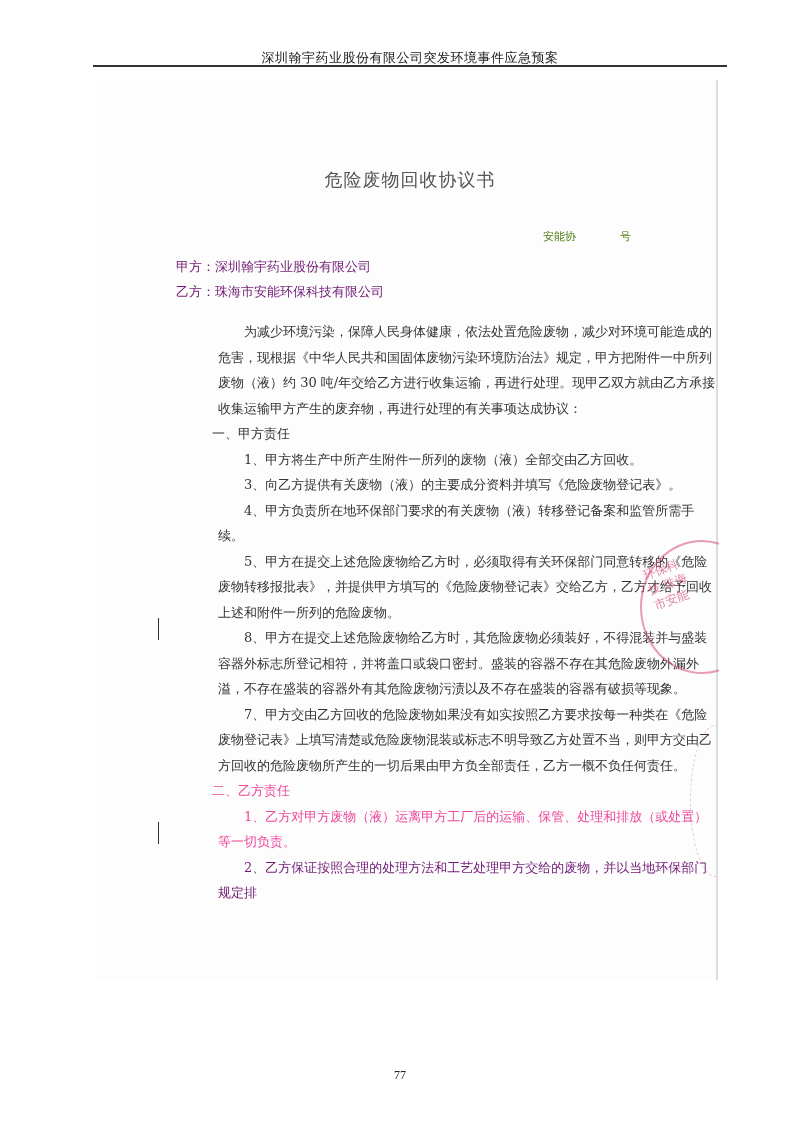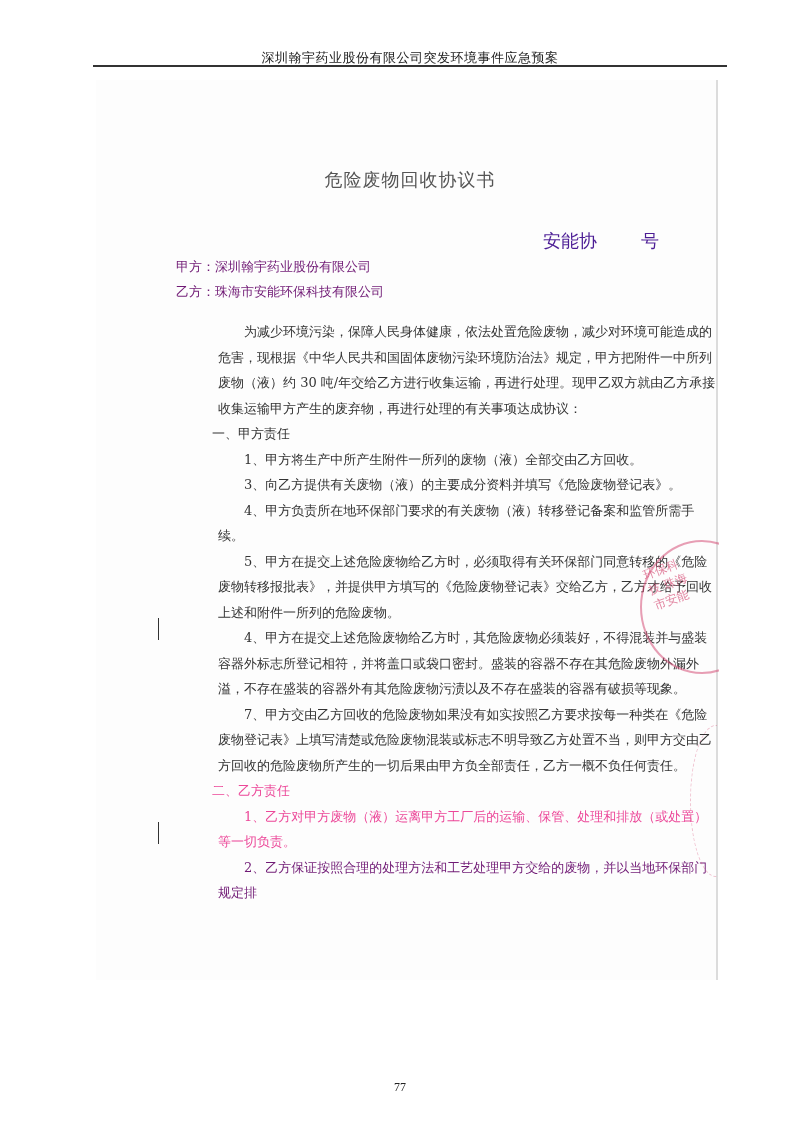--- a/index.html
+++ b/index.html
@@ -5,39 +5,39 @@
   html, body { margin:0; padding:0; }
   body { width:800px; height:1131px; background:#ffffff; position:relative; overflow:hidden;
          font-family:"DejaVu Serif", "Liberation Serif", serif; color:#222; }
   .running-head { position:absolute; top:49px; left:0; width:820px; text-align:center;
          font-size:13px; color:#222; letter-spacing:0.5px; }
   .head-rule { position:absolute; top:65px; left:93px; width:634px; height:2px; background:#333; }
   .scan { position:absolute; top:80px; left:96px; width:621px; height:900px; background:#fdfdfd; }
   .scan-edge { position:absolute; top:80px; left:716px; width:2px; height:900px; background:#dcdcdc; }
   .doc-title { position:absolute; top:168px; left:0; width:820px; text-align:center;
          font-size:18px; color:#555; letter-spacing:1px; }
-  .doc-no { position:absolute; top:229px; left:543px; font-size:18px; color:#4c1d95; }
+  .doc-no { position:absolute; top:229px; left:543px; font-size:11px; color:#4d7c0f; }
   .doc-no .num { margin-left:44px; }
   .party { position:absolute; left:176px; font-size:13px; color:#701a75; }
   .body-text { position:absolute; left:174px; width:500px; font-size:13px; line-height:25.5px; color:#333;margin-left:44px; }
   .body-text p { margin:0; }
   .indent { text-indent:26px; }
   .sec { margin-left:-6px !important; }
   .item { }
   .faint { color:#ec4899; }
   .fainter { color:#701a75; }
   .stamp { position:absolute; left:640px; top:540px; width:120px; height:130px; border-radius:50%;
          border:2px solid rgba(214,80,120,0.55); clip-path: inset(0 45px 0 0); }
   .stamp-text { position:absolute; left:648px; top:560px; width:40px; font-size:12px; line-height:16px;
          color:rgba(214,80,120,0.7); transform:rotate(-20deg); }
   .stamp2 { position:absolute; left:690px; top:725px; width:50px; height:150px; border-radius:50%;
          border:1px dashed rgba(214,80,120,0.35); clip-path: inset(0 25px 0 0); }
   .margin-bar { position:absolute; left:158px; width:1px; background:#333; }
   .page-number { position:absolute; top:1068px; left:0; width:800px; text-align:center;
-         font-family:"Liberation Serif", serif; font-size:12px; color:#222;margin-top:12px; }
+         font-family:"Liberation Serif", serif; font-size:12px; color:#222; }
 </style>
 </head>
 <body>
 
 <div class="running-head">深圳翰宇药业股份有限公司突发环境事件应急预案</div>
 <div class="head-rule"></div>
 
 <div class="scan"></div>
 <div class="scan-edge"></div>
 
@@ -50,21 +50,21 @@
 <div class="party" style="top:258px">甲方：深圳翰宇药业股份有限公司</div>
 <div class="party" style="top:283px">乙方：珠海市安能环保科技有限公司</div>
 
 <div class="body-text" style="top:319px">
   <p class="indent">为减少环境污染，保障人民身体健康，依法处置危险废物，减少对环境可能造成的危害，现根据《中华人民共和国固体废物污染环境防治法》规定，甲方把附件一中所列废物（液）约 30 吨/年交给乙方进行收集运输，再进行处理。现甲乙双方就由乙方承接收集运输甲方产生的废弃物，再进行处理的有关事项达成协议：</p>
   <p class="sec">一、甲方责任</p>
   <p class="item indent">1、甲方将生产中所产生附件一所列的废物（液）全部交由乙方回收。</p>
   <p class="item indent">3、向乙方提供有关废物（液）的主要成分资料并填写《危险废物登记表》。</p>
   <p class="item indent">4、甲方负责所在地环保部门要求的有关废物（液）转移登记备案和监管所需手续。</p>
   <p class="item indent">5、甲方在提交上述危险废物给乙方时，必须取得有关环保部门同意转移的《危险废物转移报批表》，并提供甲方填写的《危险废物登记表》交给乙方，乙方才给予回收上述和附件一所列的危险废物。</p>
-  <p class="item indent">4、甲方在提交上述危险废物给乙方时，其危险废物必须装好，不得混装并与盛装容器外标志所登记相符，并将盖口或袋口密封。盛装的容器不存在其危险废物外漏外溢，不存在盛装的容器外有其危险废物污渍以及不存在盛装的容器有破损等现象。</p>
+  <p class="item indent">8、甲方在提交上述危险废物给乙方时，其危险废物必须装好，不得混装并与盛装容器外标志所登记相符，并将盖口或袋口密封。盛装的容器不存在其危险废物外漏外溢，不存在盛装的容器外有其危险废物污渍以及不存在盛装的容器有破损等现象。</p>
   <p class="item indent">7、甲方交由乙方回收的危险废物如果没有如实按照乙方要求按每一种类在《危险废物登记表》上填写清楚或危险废物混装或标志不明导致乙方处置不当，则甲方交由乙方回收的危险废物所产生的一切后果由甲方负全部责任，乙方一概不负任何责任。</p>
   <p class="sec faint">二、乙方责任</p>
   <p class="item indent faint">1、乙方对甲方废物（液）运离甲方工厂后的运输、保管、处理和排放（或处置）等一切负责。</p>
   <p class="item indent fainter">2、乙方保证按照合理的处理方法和工艺处理甲方交给的废物，并以当地环保部门规定排</p>
 </div>
 
 <div class="margin-bar" style="top:618px;height:22px"></div>
 <div class="margin-bar" style="top:822px;height:22px"></div>
 
 <div class="stamp"></div>

